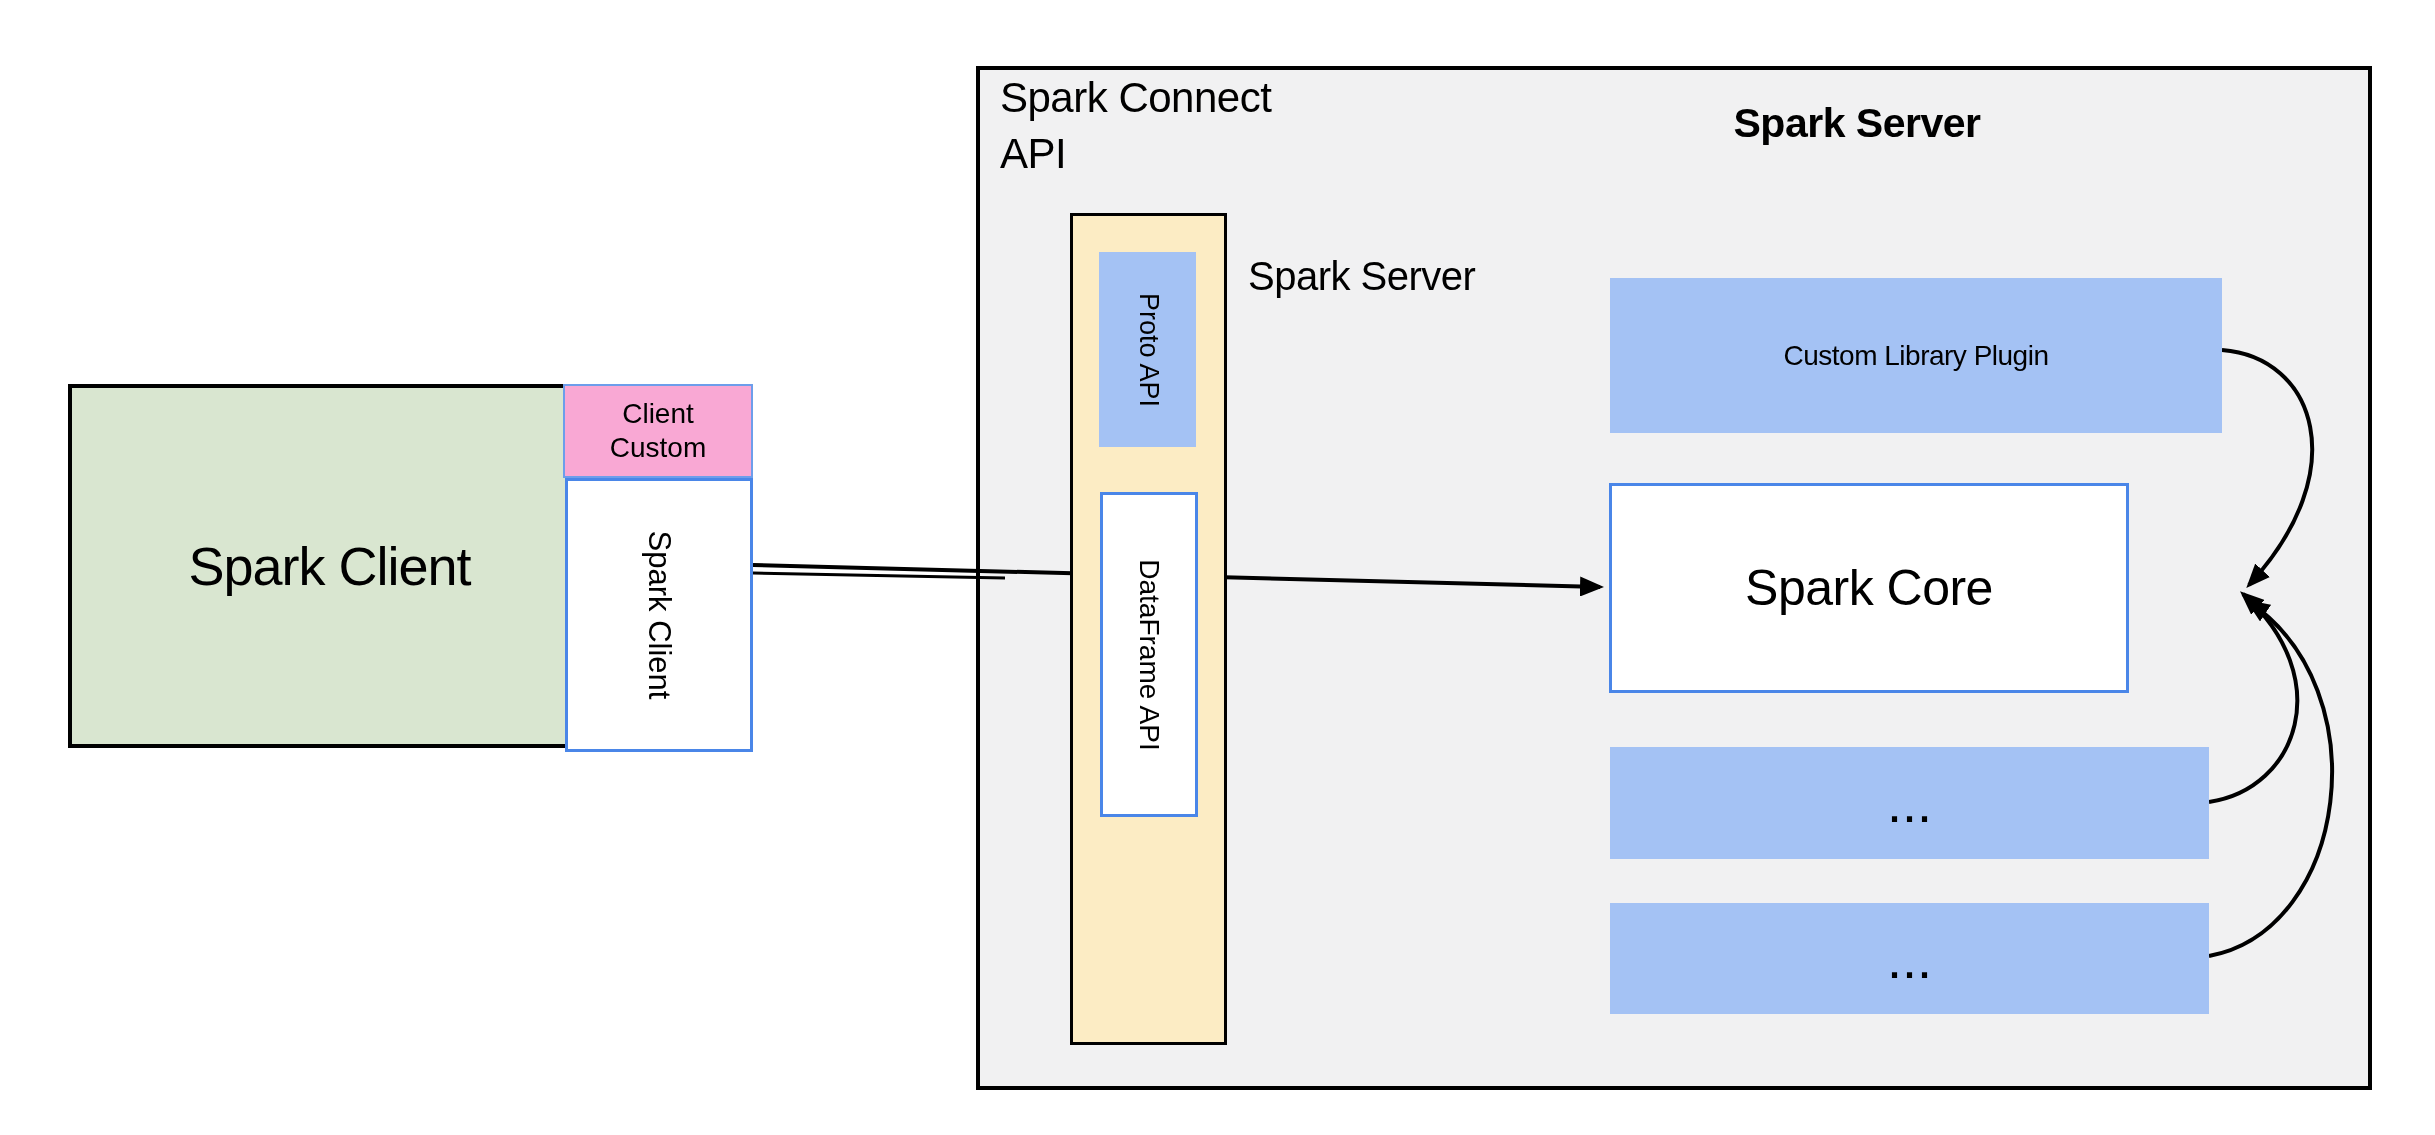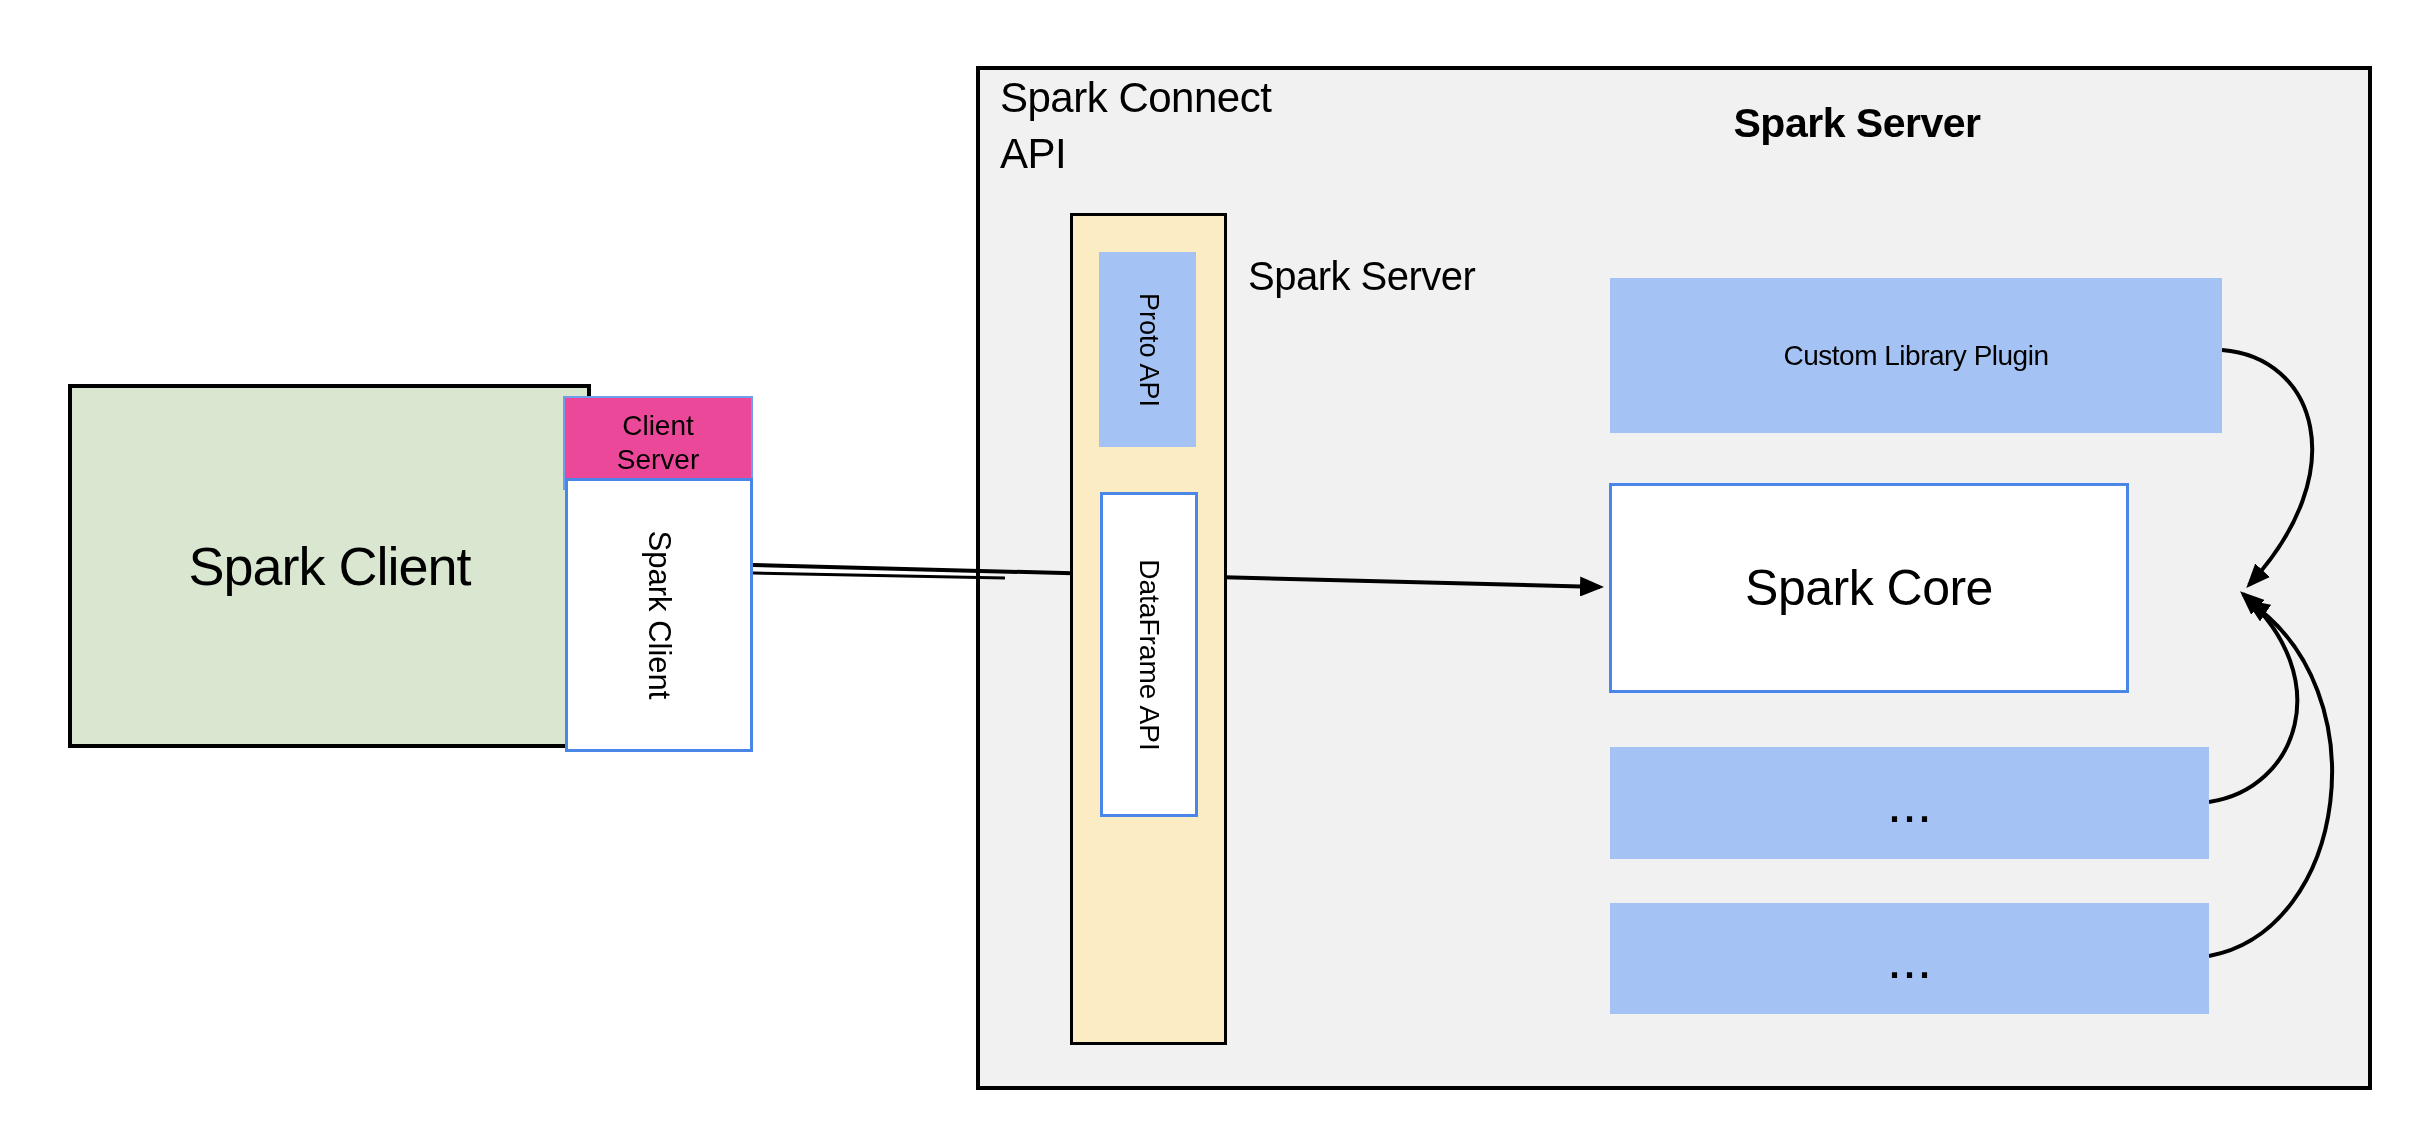--- a/index.html
+++ b/index.html
@@ -7,21 +7,21 @@
     position:relative;width:2435px;height:1135px;background:#ffffff;overflow:hidden;
     font-family:"Liberation Sans", sans-serif;color:#000;
   }
   .abs{position:absolute;box-sizing:border-box;}
   
   .green-box{background:#d9e6d0;border:4px solid #000;}
   .gray-box{background:#f1f1f2;border:4px solid #000;}
   .yellow-box{background:#fcecc4;border:3px solid #000;}
   .blue-box{background:#a4c2f4;}
   .white-blue{background:#ffffff;border:3px solid #4a86e8;}
-  .package-box{background:#ec4899;border:2px solid #6d9eeb;margin-top:12px;}
+  .package-box{background:#f9a8d4;border:2px solid #6d9eeb;}
   
   .center-stack{display:flex;flex-direction:column;align-items:center;justify-content:center;text-align:center;}
   .vtext{position:absolute;top:50%;left:50%;transform:translate(-50%,-50%) rotate(90deg);white-space:nowrap;}
   .big-label{font-size:54px;line-height:68px;letter-spacing:-1px;}
   .pkg-label{font-size:28px;line-height:34px;}
   .vclient{font-size:31px;}
   .vproto{font-size:27px;}
   .vdf{font-size:28px;}
   .connect-title{font-size:42px;line-height:56px;letter-spacing:-0.5px;text-align:left;}
   .serverlib{font-size:40px;line-height:53px;letter-spacing:-0.5px;text-align:left;}
@@ -50,21 +50,21 @@
     </defs>
     <path d="M753 573 L1005 578" stroke="#000" stroke-width="3" fill="none"></path>
     <path d="M753 565 L1600 587" stroke="#000" stroke-width="4" fill="none" marker-end="url(#ah)"></path>
     <path d="M2222 350 C2315 357 2355 470 2249 585" stroke="#000" stroke-width="4" fill="none" marker-end="url(#ah)"></path>
     <path d="M2209 802 C2298 789 2337 678 2243 594" stroke="#000" stroke-width="4" fill="none" marker-end="url(#ah)"></path>
     <path d="M2209 956 C2348 930 2380 690 2249 602" stroke="#000" stroke-width="4" fill="none" marker-end="url(#ah)"></path>
   </svg>
 
   <div class="abs package-box center-stack" style="left:563px;top:384px;width:190px;height:94px;">
     <div class="pkg-label">Client</div>
-    <div class="pkg-label">Server</div>
+    <div class="pkg-label">Custom</div>
   </div>
   <div class="abs white-blue" style="left:565px;top:478px;width:188px;height:274px;">
     <span class="vtext vclient">Spark Client</span>
   </div>
 
   <div class="abs connect-title" style="left:1000px;top:70px;width:320px;">
     <div>Spark Connect</div>
     <div>API</div>
   </div>
 

